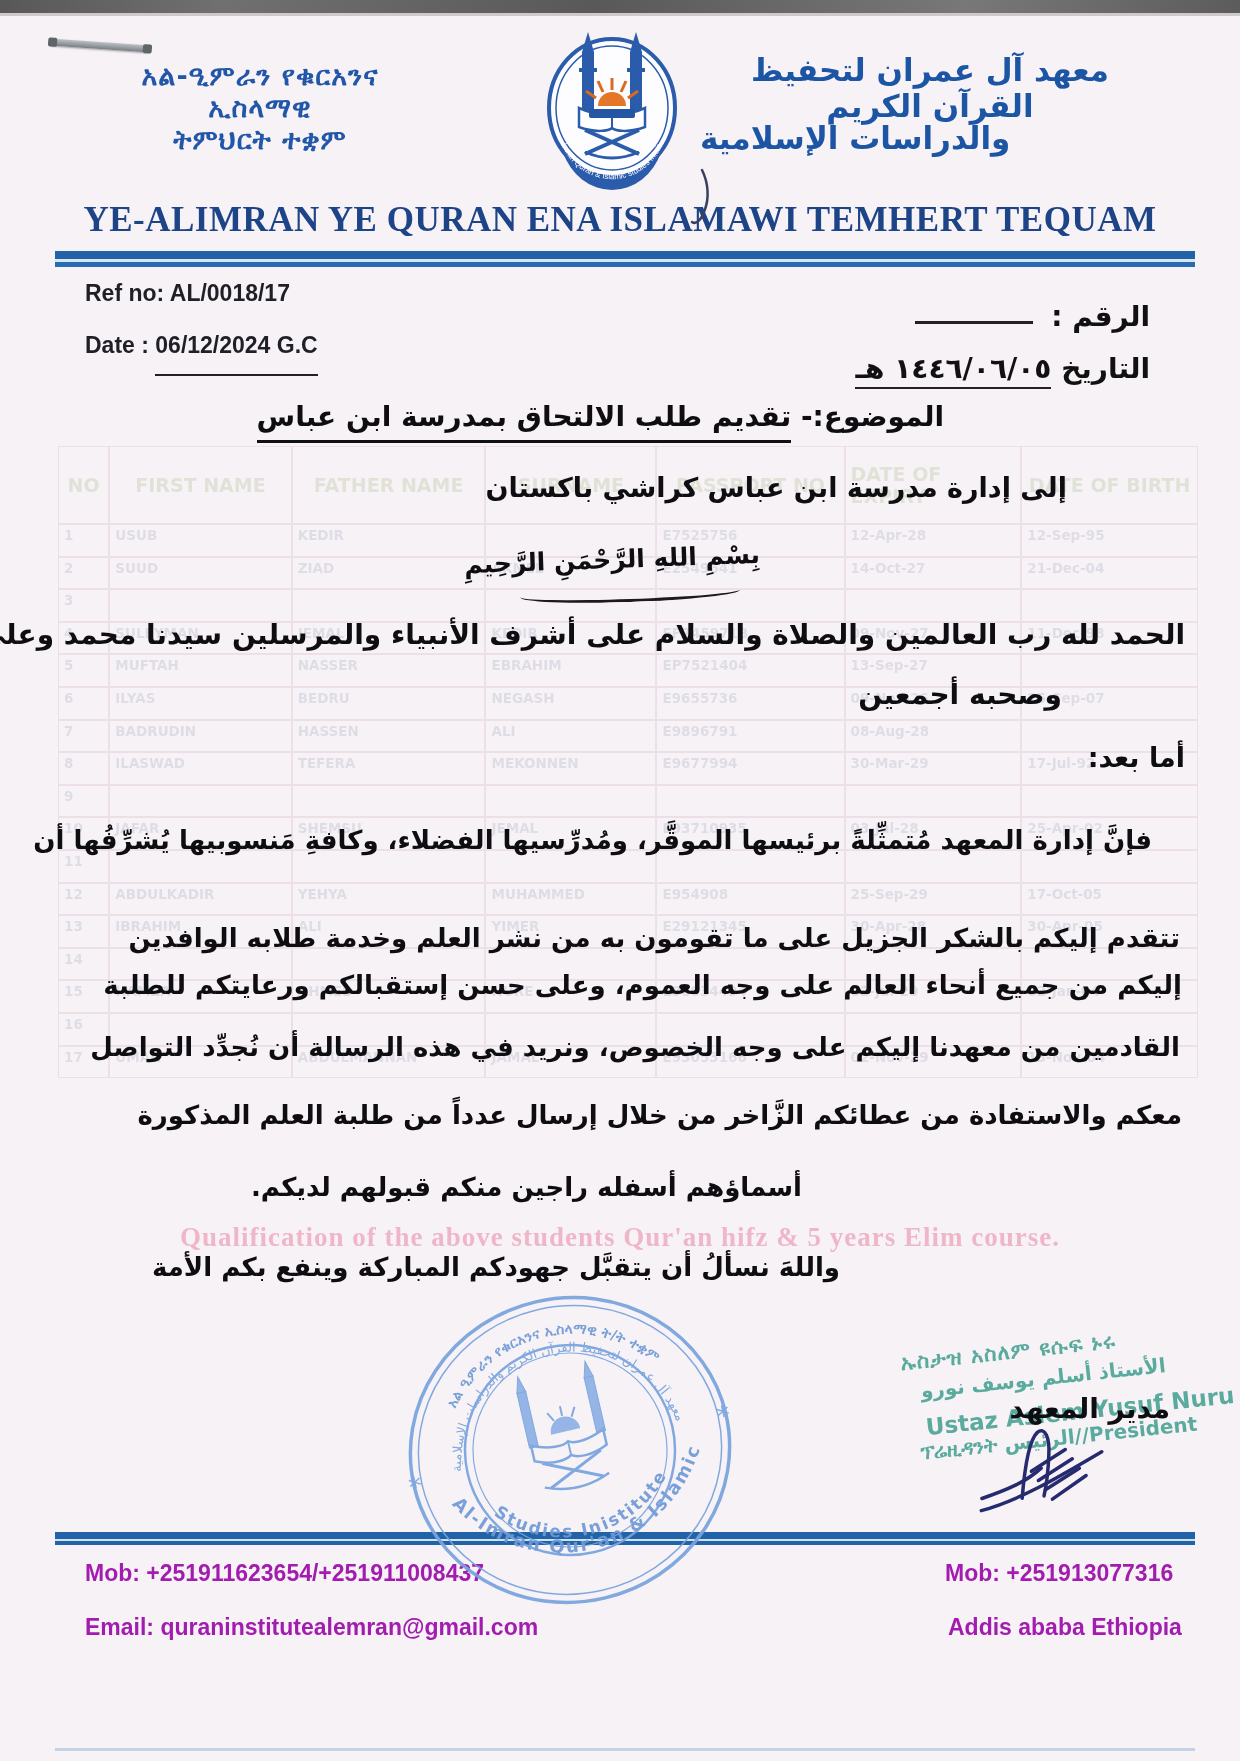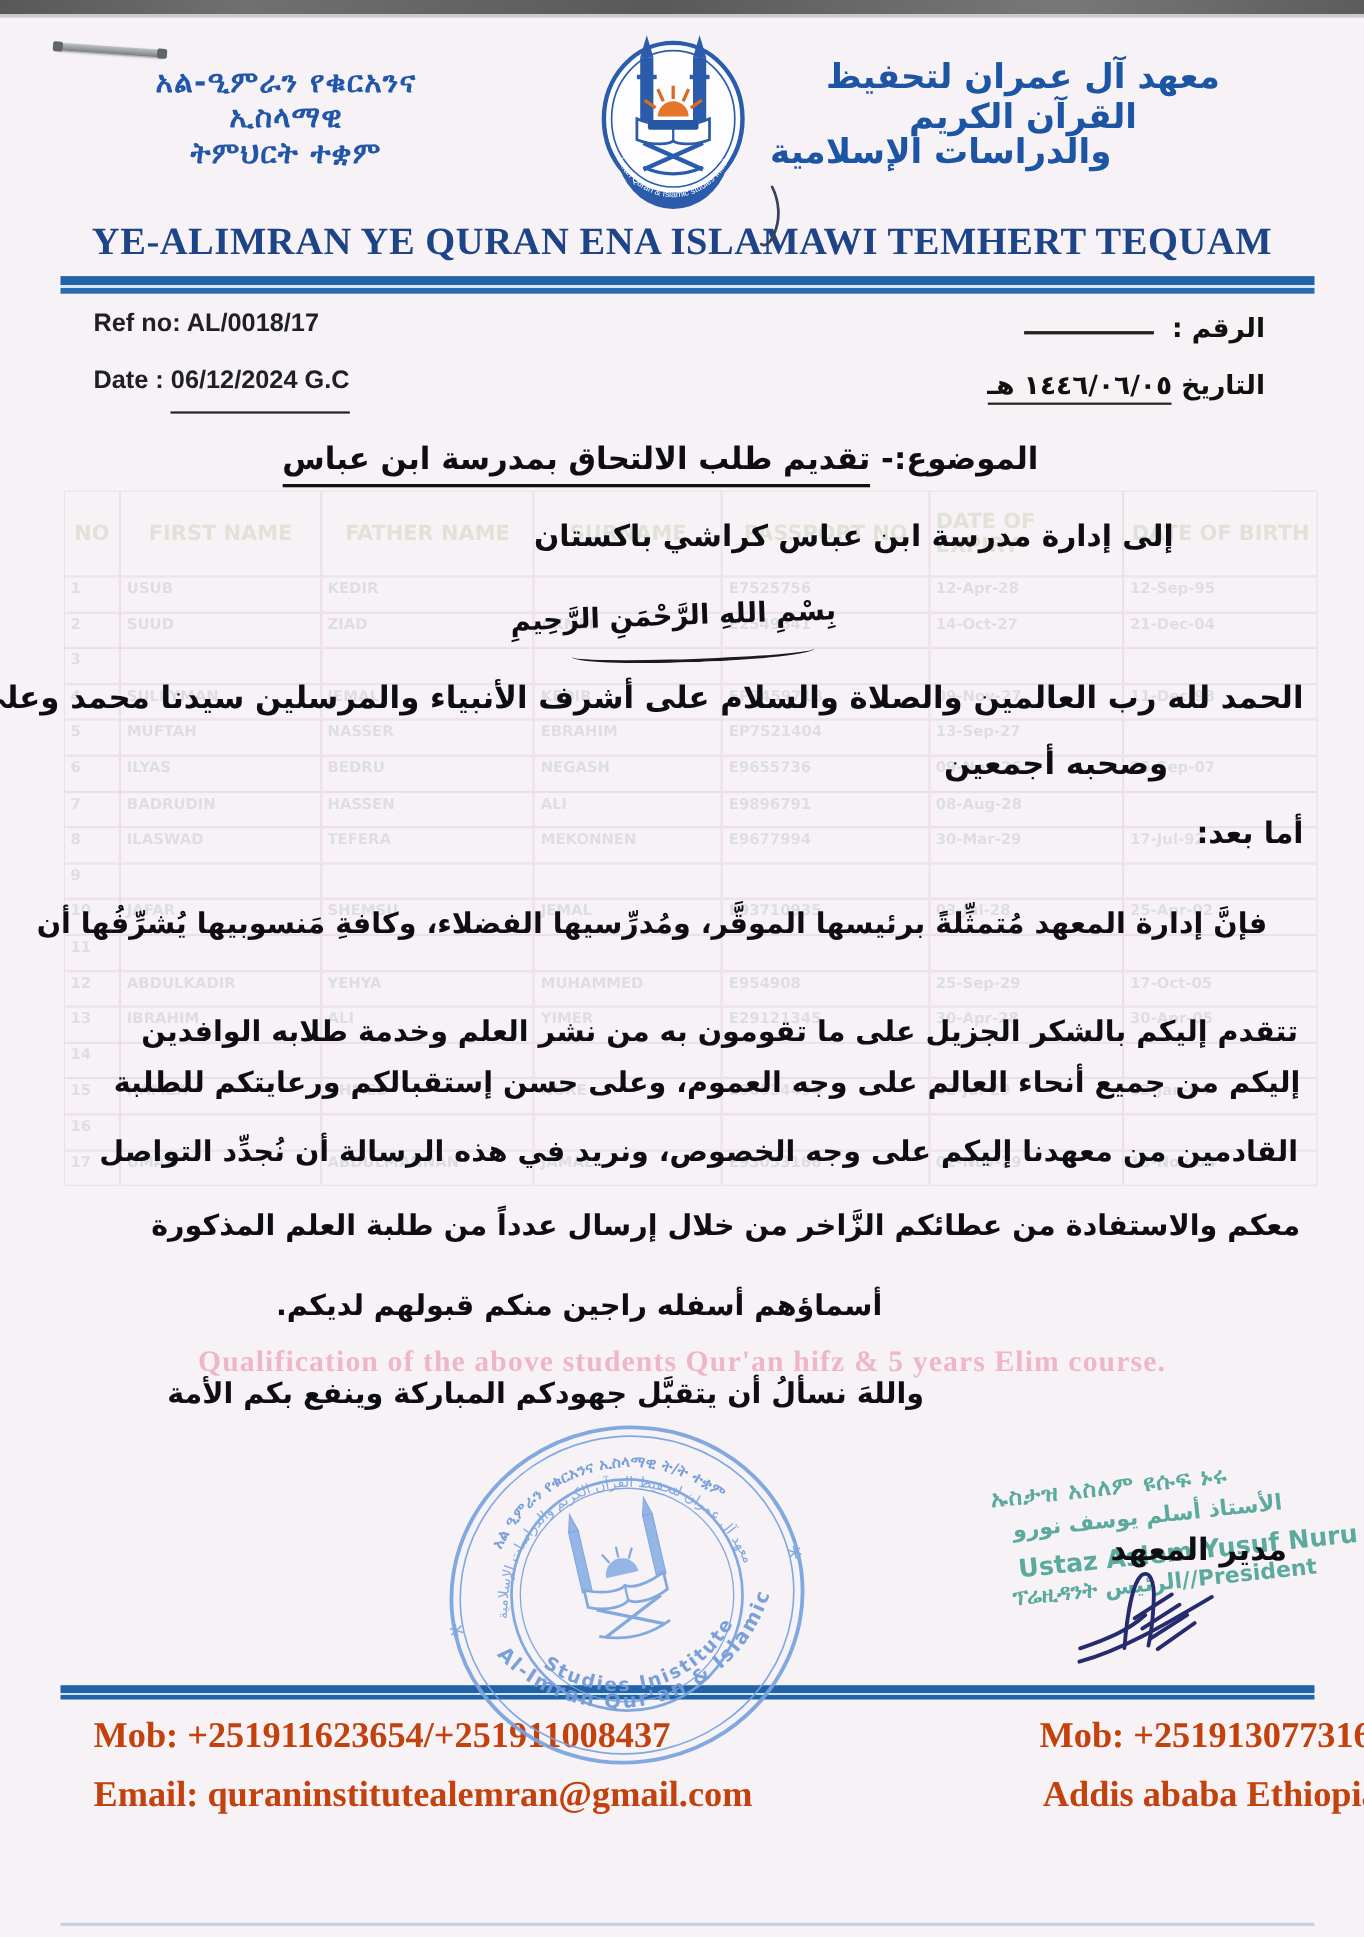--- a/index.html
+++ b/index.html
@@ -28,21 +28,21 @@
   .rule{left:55px;width:1140px;height:16px;
      background:linear-gradient(180deg,#2263a8 0 52%,#d6e6f4 52% 70%,#2a6cb0 70% 100%);}
   .rule-top{top:251px;}
   .rule-bottom{top:1532px;height:13px;
      background:linear-gradient(180deg,#2263a8 0 54%,#cfe3f2 54% 72%,#2263a8 72% 100%);}
   
   .meta{font-family:"Liberation Sans",sans-serif;font-weight:bold;color:#1f1f28;font-size:23px;}
   .refno{top:280px;left:85px;}
   .dateline{top:332px;left:85px;}
   .dateline .uv{border-bottom:2px solid #222;padding-bottom:16px;}
-  .ar-meta{font-weight:bold;color:#111;direction:rtl;font-size:24px;}
+  .ar-meta{font-weight:bold;color:#111;direction:rtl;font-size:28px;margin-top:16px;}
   .raqm{top:284px;right:90px;}
   .raqm .blankline{display:inline-block;width:118px;height:3px;background:#222;margin:0 8px 2px 0;vertical-align:baseline;}
   .tarikh{top:336px;right:90px;}
   .tarikh .uv{border-bottom:2px solid #222;padding-bottom:2px;}
   
   .bleed{top:446px;left:58px;width:1140px;opacity:.13;z-index:1;display:grid;
      grid-template-columns:4.5% 16% 17% 15% 16.5% 15.5% 15.5%;
      grid-template-rows:78px;grid-auto-rows:32.6px;}
   .gcell{border:1.5px solid #a76377;color:#41507a;font-size:13.5px;font-weight:bold;
      padding:2px 5px;overflow:hidden;white-space:nowrap;}
@@ -71,21 +71,21 @@
   
   .stamp{top:1285px;left:385px;width:370px;height:330px;z-index:4;transform:rotate(-13deg);opacity:.92;}
   .sig-green{color:#3f9e8f;font-weight:bold;z-index:2;transform:rotate(-6deg);opacity:.85;}
   .sg1{top:1340px;left:900px;font-size:21px;letter-spacing:1px;}
   .sg2{top:1366px;left:920px;font-size:20px;direction:rtl;}
   .sg3{top:1398px;left:925px;font-size:23px;}
   .sg4{top:1426px;left:920px;font-size:20px;}
   .sig-title{top:1392px;right:70px;font-size:28px;z-index:3;}
   .signature{top:1422px;left:975px;width:135px;height:90px;z-index:5;transform:rotate(-6deg);}
   
-  .foot{font-family:Liberation Serif, serif;font-weight:bold;color:#c2410c;font-size:33px;z-index:3;}
+  .foot{font-family:Liberation Sans, sans-serif;font-weight:bold;color:#a21caf;font-size:23px;z-index:3;}
   .f1{top:1560px;left:85px;}
   .f2{top:1614px;left:85px;}
   .f3{top:1560px;left:945px;}
   .f4{top:1614px;left:948px;}
   .penmark{top:168px;left:688px;width:30px;height:60px;z-index:2;}
   .logo{top:12px;left:527px;width:170px;height:178px;}
 </style>
 </head>
 <body>
 

